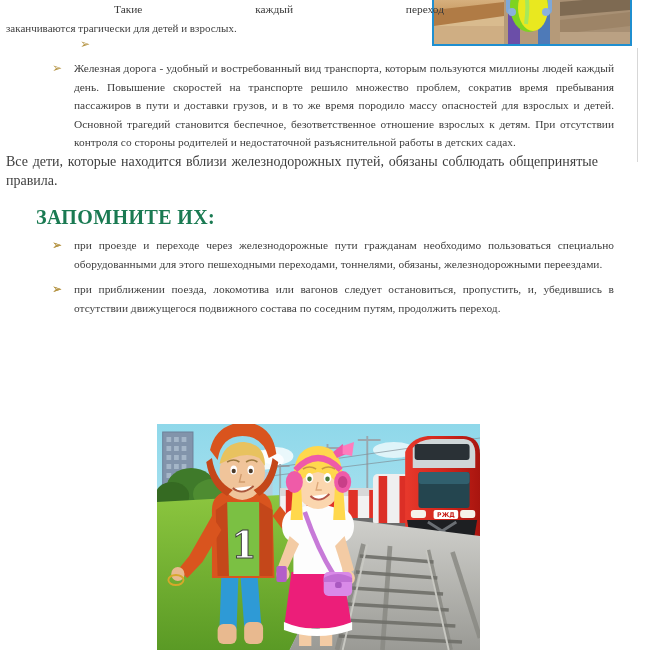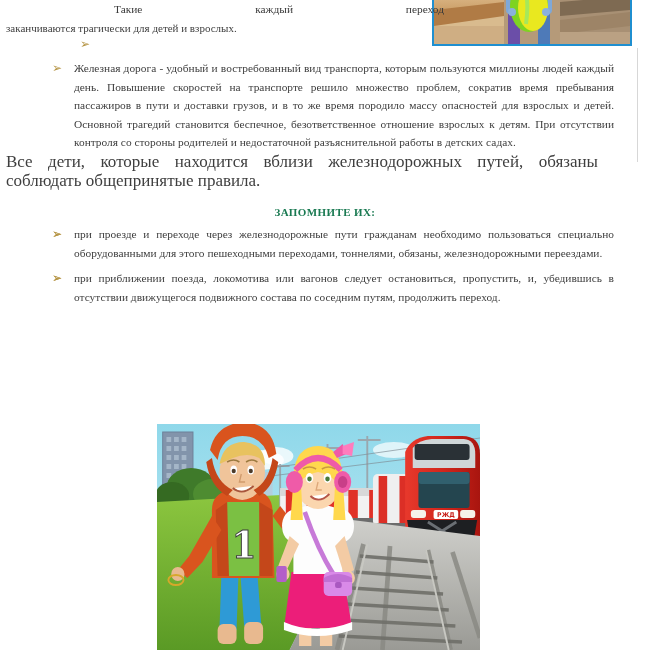--- a/index.html
+++ b/index.html
@@ -66,29 +66,29 @@
   .bul.nojust{ text-align:left; }
 
   .empty-bullet{
     position:relative;height:22px;
   }
   .empty-bullet .mk{
     position:absolute;left:44px;top:0;color:#b59444;font-size:12px;
     font-family:"DejaVu Sans", sans-serif;
   }
   .fullwidth{
-    font-size:17px;line-height:18.6px;text-align:justify;margin:16px;
+    font-size:14px;line-height:18.6px;text-align:justify;margin:16px;
     color:#3e3e3e;
   }
 
   h2.heading{
     margin:9px 0 6px 0;
-    text-align:center;
+    text-align:left;
     color:#1a7a52;
-    font-size:11px;
+    font-size:20px;
     font-weight:bold;
     letter-spacing:0.4px;
     font-family:"Liberation Serif", serif;
   }
 
   .gapbul{ margin-top:7px; }
 
   
   .bottom-illo{
     position:absolute;left:157px;top:424px;width:323px;height:226px;

